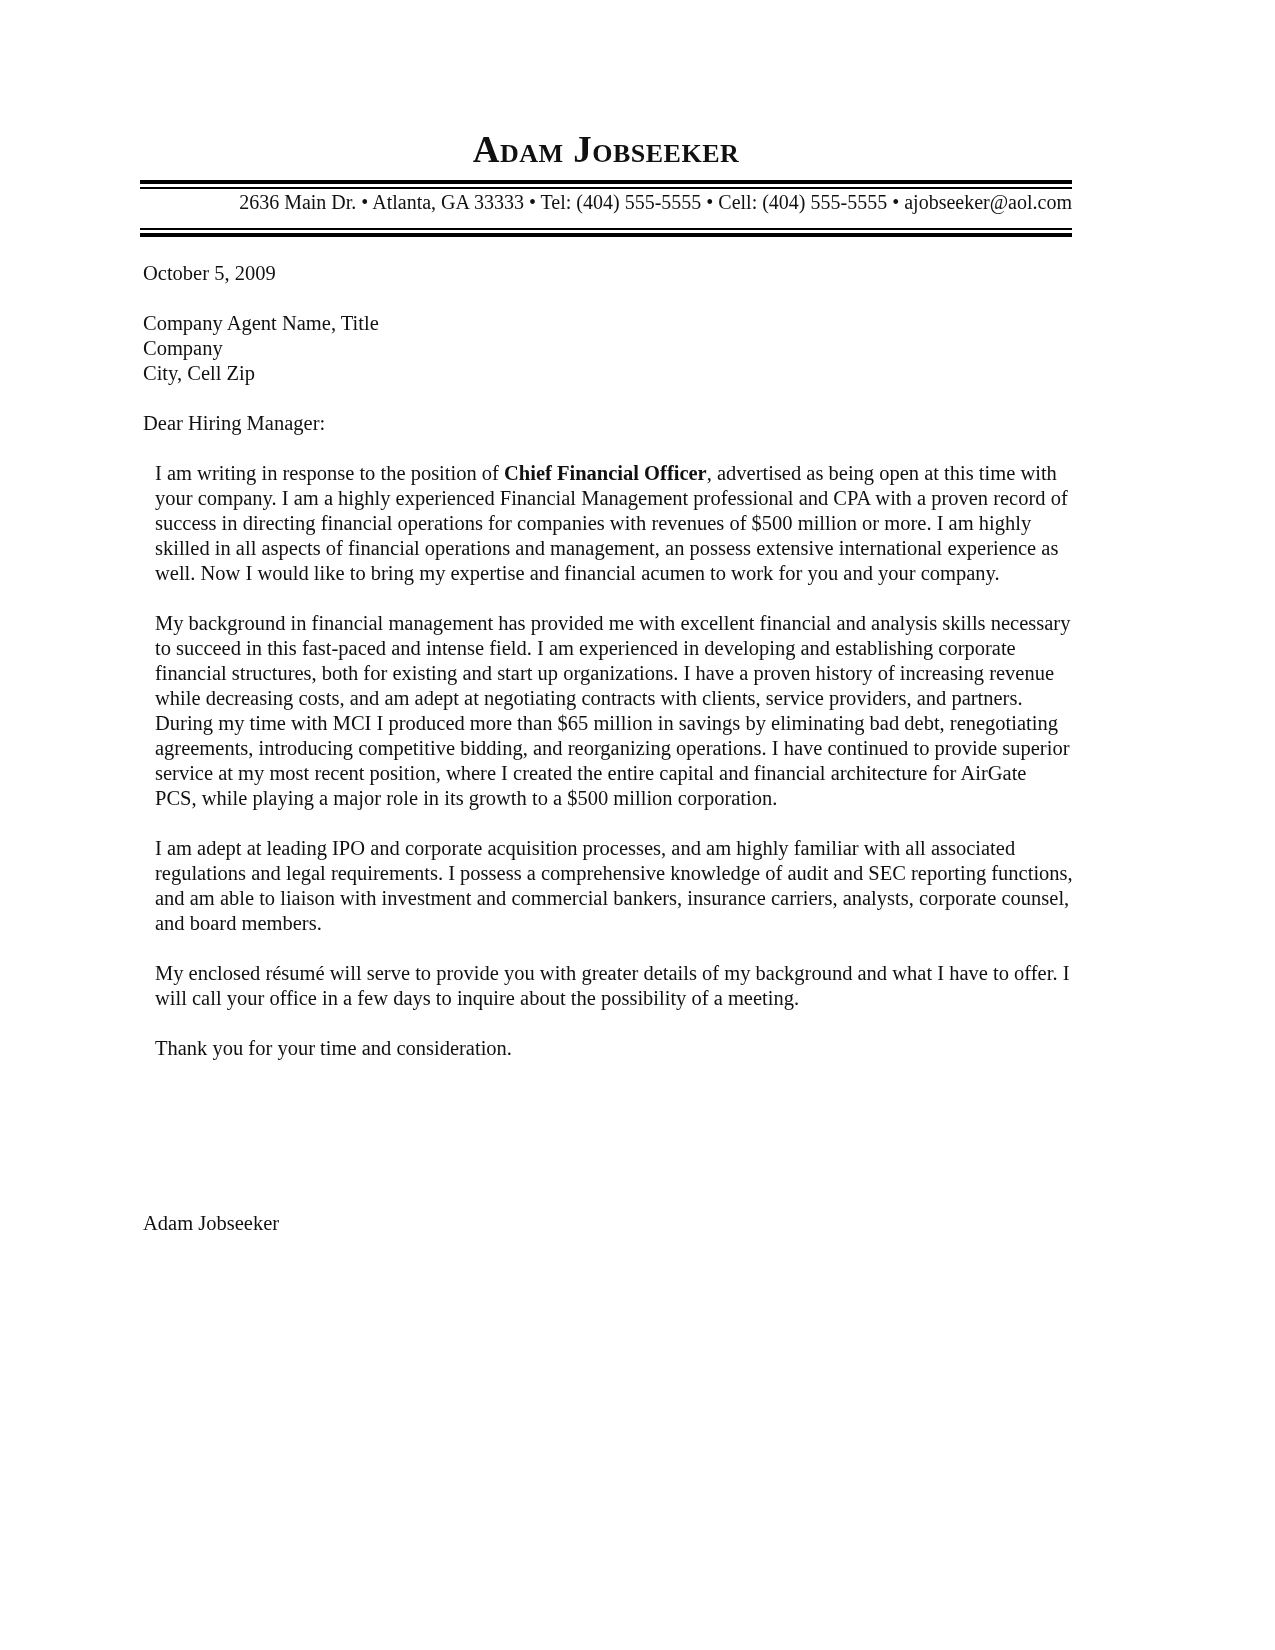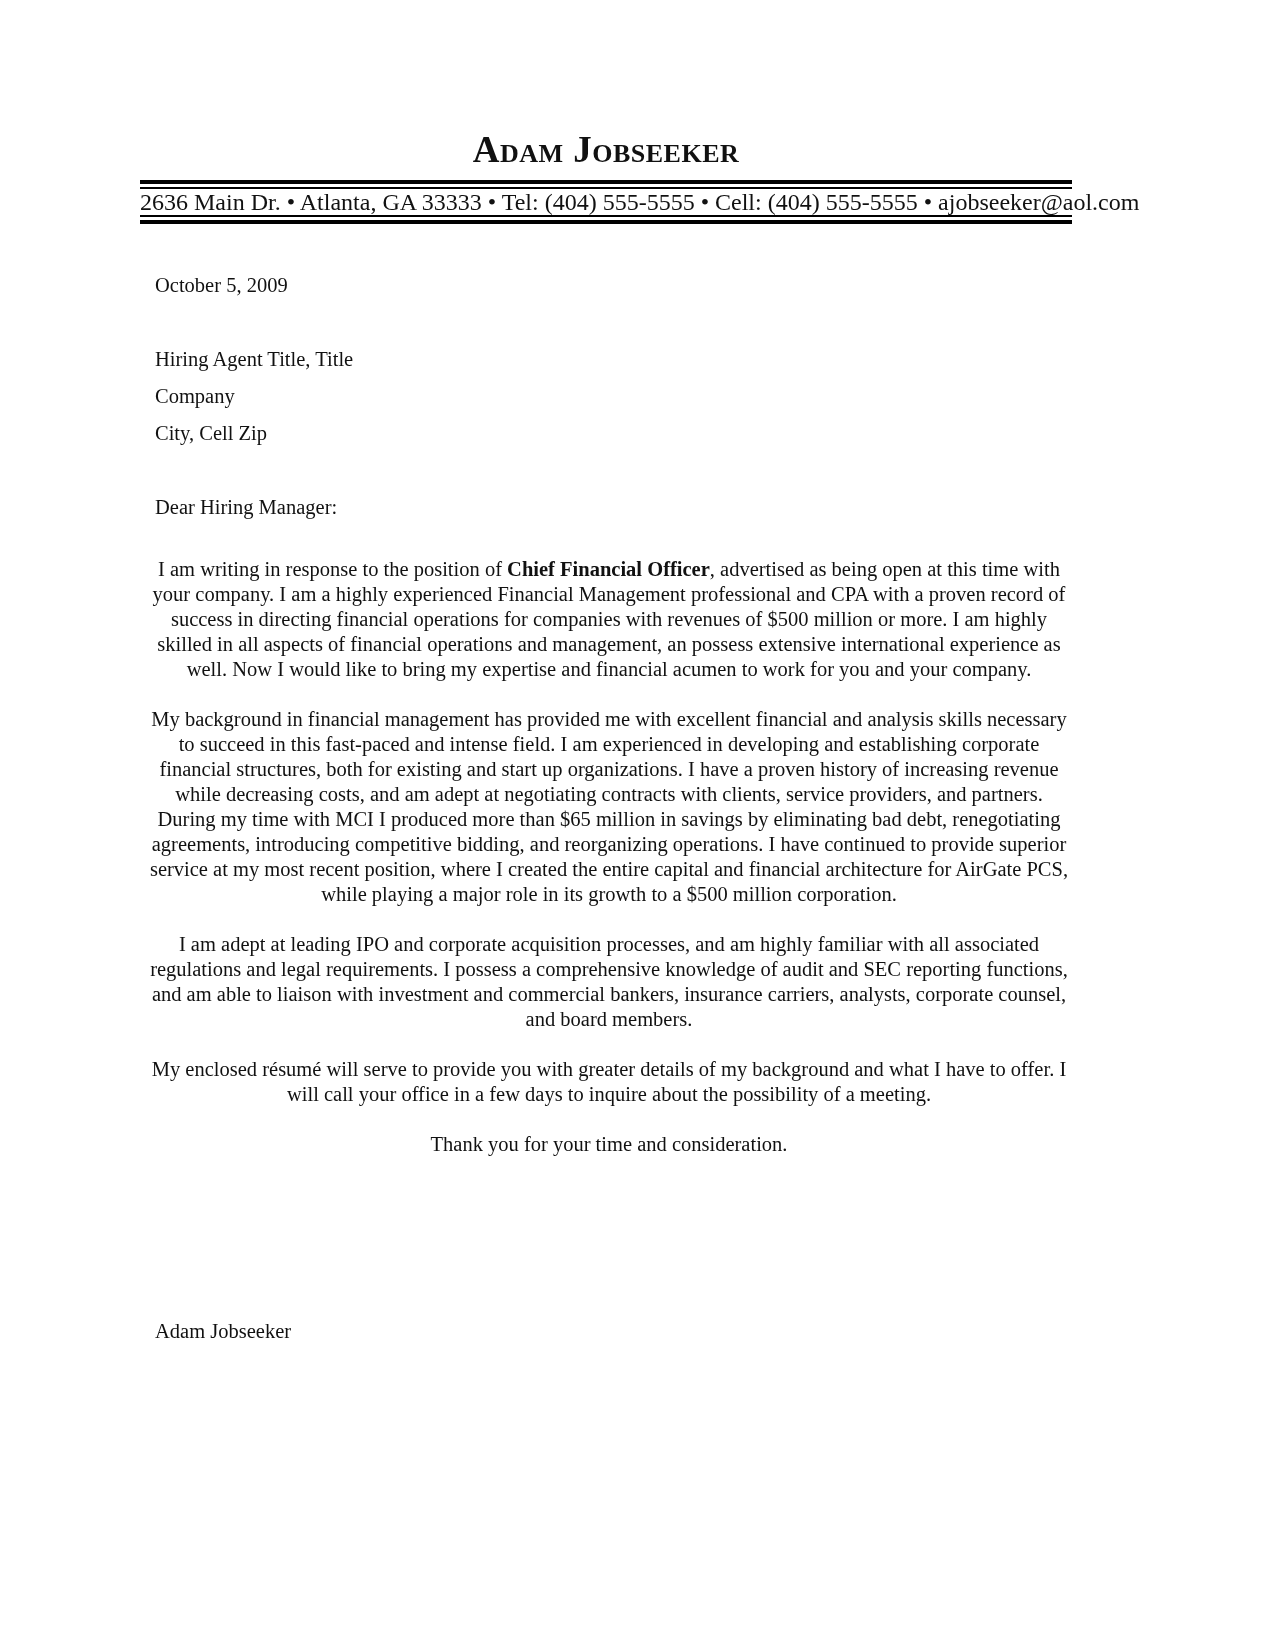--- a/index.html
+++ b/index.html
@@ -44,38 +44,38 @@
   }
   .rule-thin {
     height: 2px;
     background: #000;
   }
   .rule-gap {
     height: 3px;
   }
   .contact {
     text-align: right;
-    font-size: 24px;
+    font-size: 20px;
     line-height: 26px;
-    height: 26px;
+    height: 39px;
     white-space: nowrap;
   }
   .body-text {
     position: absolute;
     left: 143px;
     top: 261px;
     width: 930px;
     font-size: 20.5px;
     line-height: 25px;
   }
-  .block { margin: 12px; }
+  .block { margin: 0; }
   .gap { height: 25px; }
   .para {
-    margin: 0 0 25px 2px;
-    text-align: center;
+    margin: 0 0 25px 12px;
+    text-align: left;
   }
   .bold { font-weight: bold; }
   .sig-gap { height: 125px; }
 </style>
 </head>
 <body>
 
 <div class="page">
 
   <div class="letterhead">
@@ -87,21 +87,21 @@
     <div class="rule-thin"></div>
     <div class="rule-gap"></div>
     <div class="rule-thick"></div>
   </div>
 
   <div class="body-text">
     <div class="block">October 5, 2009</div>
     <div class="gap"></div>
 
     <div>
-      <div class="block">Hiring Agent Title, Title</div>
+      <div class="block">Company Agent Name, Title</div>
       <div class="block">Company</div>
       <div class="block">City, Cell Zip</div>
     </div>
     <div class="gap"></div>
 
     <div class="block">Dear Hiring Manager:</div>
     <div class="gap"></div>
 
     <p class="para"><span>I am writing in response to the position of </span><span class="bold">Chief Financial Officer</span><span>, advertised as being open at this time with your company.  I am a highly experienced Financial Management professional and CPA with a proven record of success in directing financial operations for companies with revenues of $500 million or more.  I am highly skilled in all aspects of financial operations and management, an possess extensive international experience as well.  Now I would like to bring my expertise and financial acumen to work for you and your company.</span></p>
 

